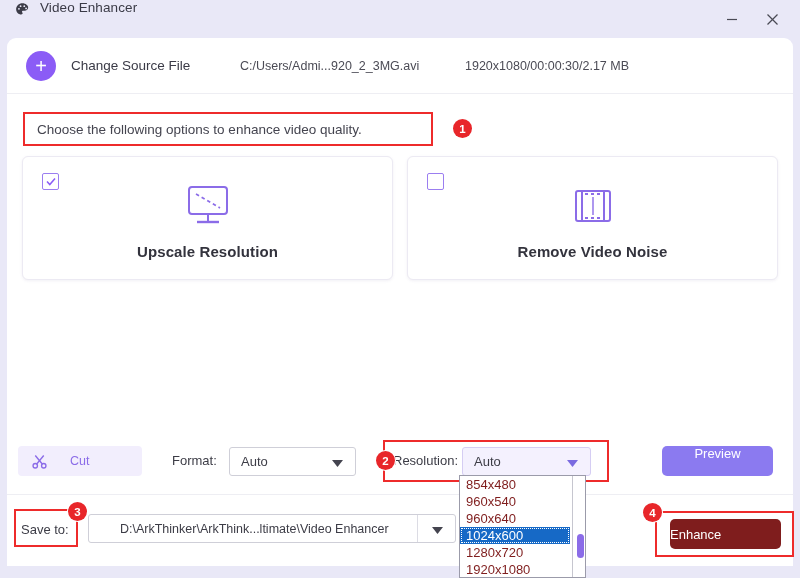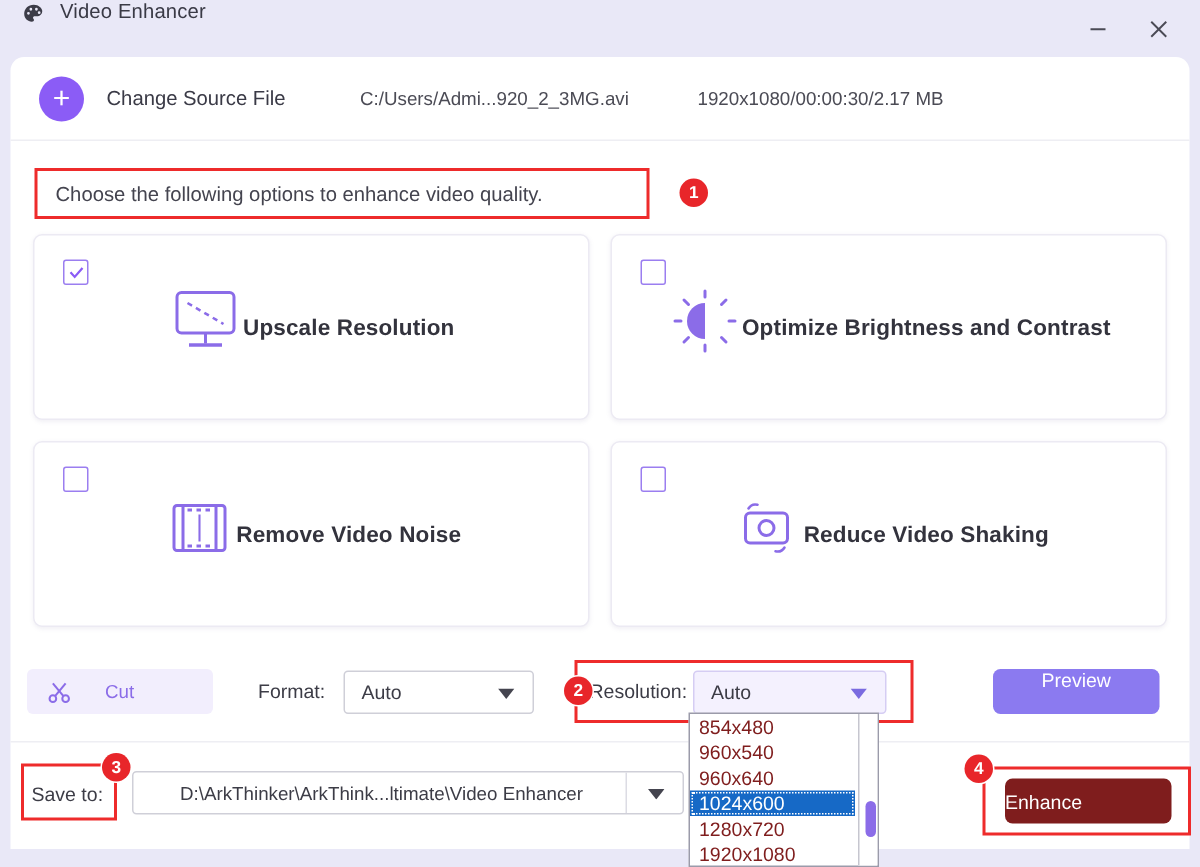--- a/index.html
+++ b/index.html
@@ -118,21 +118,21 @@
     grid-template-columns: 371px 371px;
     grid-template-rows: 124px 124px;
     gap: 14px;
   }
   .card {
     position: relative;
     background: #fff;
     border: 1px solid #eceaf3;
     border-radius: 6px;
     box-shadow: 0 1px 3px rgba(120,110,160,.10);
-    display: flex; flex-direction: row;
+    display: flex; flex-direction: column;
     align-items: center; justify-content: center;
   }
   .card-check {
     position: absolute; left: 19px; top: 16px;
     width: 17px; height: 17px;
     border: 1.6px solid #9b7ef0;
     border-radius: 2px;
     display: flex; align-items: center; justify-content: center;
   }
   .card-check svg { display: block; }
@@ -339,71 +339,40 @@
           <svg width="50" height="46" viewBox="0 0 50 46" fill="none" stroke="#8b6ce8" stroke-width="2">
             <rect x="6" y="4" width="38" height="27" rx="3"></rect>
             <line x1="25" y1="31" x2="25" y2="38"></line>
             <line x1="14" y1="39" x2="36" y2="39" stroke-width="2.4"></line>
             <line x1="13" y1="11" x2="37" y2="25" stroke-dasharray="3.5 3" stroke-width="1.7"></line>
           </svg>
         </span>
         <span class="card-label">Upscale Resolution</span>
       </div>
 
-      <div class="card">
-        <span class="card-check"></span>
-        <span class="card-icon">
-          <svg width="50" height="50" viewBox="0 0 50 50" fill="none" stroke="#8b6ce8" stroke-width="2" stroke-linecap="round">
-            <path d="M25 13a12 12 0 1 0 0 24 9.5 9.5 0 0 1 0-24z" fill="#8b6ce8" stroke="none"></path>
-            <circle cx="25" cy="25" r="10.5" stroke="#8b6ce8" stroke-width="0" fill="none"></circle>
-            <path d="M25 13a12 12 0 1 0 0 24" fill="#8b6ce8" stroke="none"></path>
-            <line x1="25" y1="5" x2="25" y2="9"></line>
-            <line x1="25" y1="41" x2="25" y2="45"></line>
-            <line x1="5" y1="25" x2="9" y2="25"></line>
-            <line x1="41" y1="25" x2="45" y2="25"></line>
-            <line x1="11" y1="11" x2="14" y2="14"></line>
-            <line x1="36" y1="36" x2="39" y2="39"></line>
-            <line x1="39" y1="11" x2="36" y2="14"></line>
-            <line x1="14" y1="36" x2="11" y2="39"></line>
-          </svg>
-        </span>
-        <span class="card-label">Optimize Brightness and Contrast</span>
-      </div>
 
       <div class="card">
         <span class="card-check"></span>
         <span class="card-icon">
           <svg width="50" height="46" viewBox="0 0 50 46" fill="none" stroke="#8b6ce8" stroke-width="2">
             <rect x="8" y="8" width="34" height="30" rx="2"></rect>
             <line x1="14" y1="8" x2="14" y2="38"></line>
             <line x1="36" y1="8" x2="36" y2="38"></line>
             <line x1="17" y1="11" x2="20" y2="11" stroke-width="2"></line>
             <line x1="23" y1="11" x2="26" y2="11" stroke-width="2"></line>
             <line x1="29" y1="11" x2="32" y2="11" stroke-width="2"></line>
             <line x1="17" y1="35" x2="20" y2="35" stroke-width="2"></line>
             <line x1="23" y1="35" x2="26" y2="35" stroke-width="2"></line>
             <line x1="29" y1="35" x2="32" y2="35" stroke-width="2"></line>
             <line x1="25" y1="14" x2="25" y2="32" stroke-width="1.4"></line>
           </svg>
         </span>
         <span class="card-label">Remove Video Noise</span>
       </div>
 
-      <div class="card">
-        <span class="card-check"></span>
-        <span class="card-icon">
-          <svg width="50" height="48" viewBox="0 0 50 48" fill="none" stroke="#8b6ce8" stroke-width="2" stroke-linecap="round">
-            <rect x="11" y="14" width="28" height="20" rx="3"></rect>
-            <circle cx="25" cy="24" r="5"></circle>
-            <path d="M13 11c1.5-2.5 4-3 6-2.5" stroke-width="1.7"></path>
-            <path d="M37 37c-1.5 2.5-4 3-6 2.5" stroke-width="1.7"></path>
-          </svg>
-        </span>
-        <span class="card-label">Reduce Video Shaking</span>
-      </div>
     </div>
 
     <div class="ctrl-row">
       <div class="cut-btn">
         <span class="cut-icon">
           <svg width="17" height="17" viewBox="0 0 20 20" fill="none" stroke="#8b6ce8" stroke-width="1.6">
             <circle cx="5" cy="15" r="2.6"></circle>
               <circle cx="15" cy="15" r="2.6"></circle>
             <line x1="6.7" y1="13" x2="15" y2="3"></line>
               <line x1="13.3" y1="13" x2="5" y2="3"></line>

